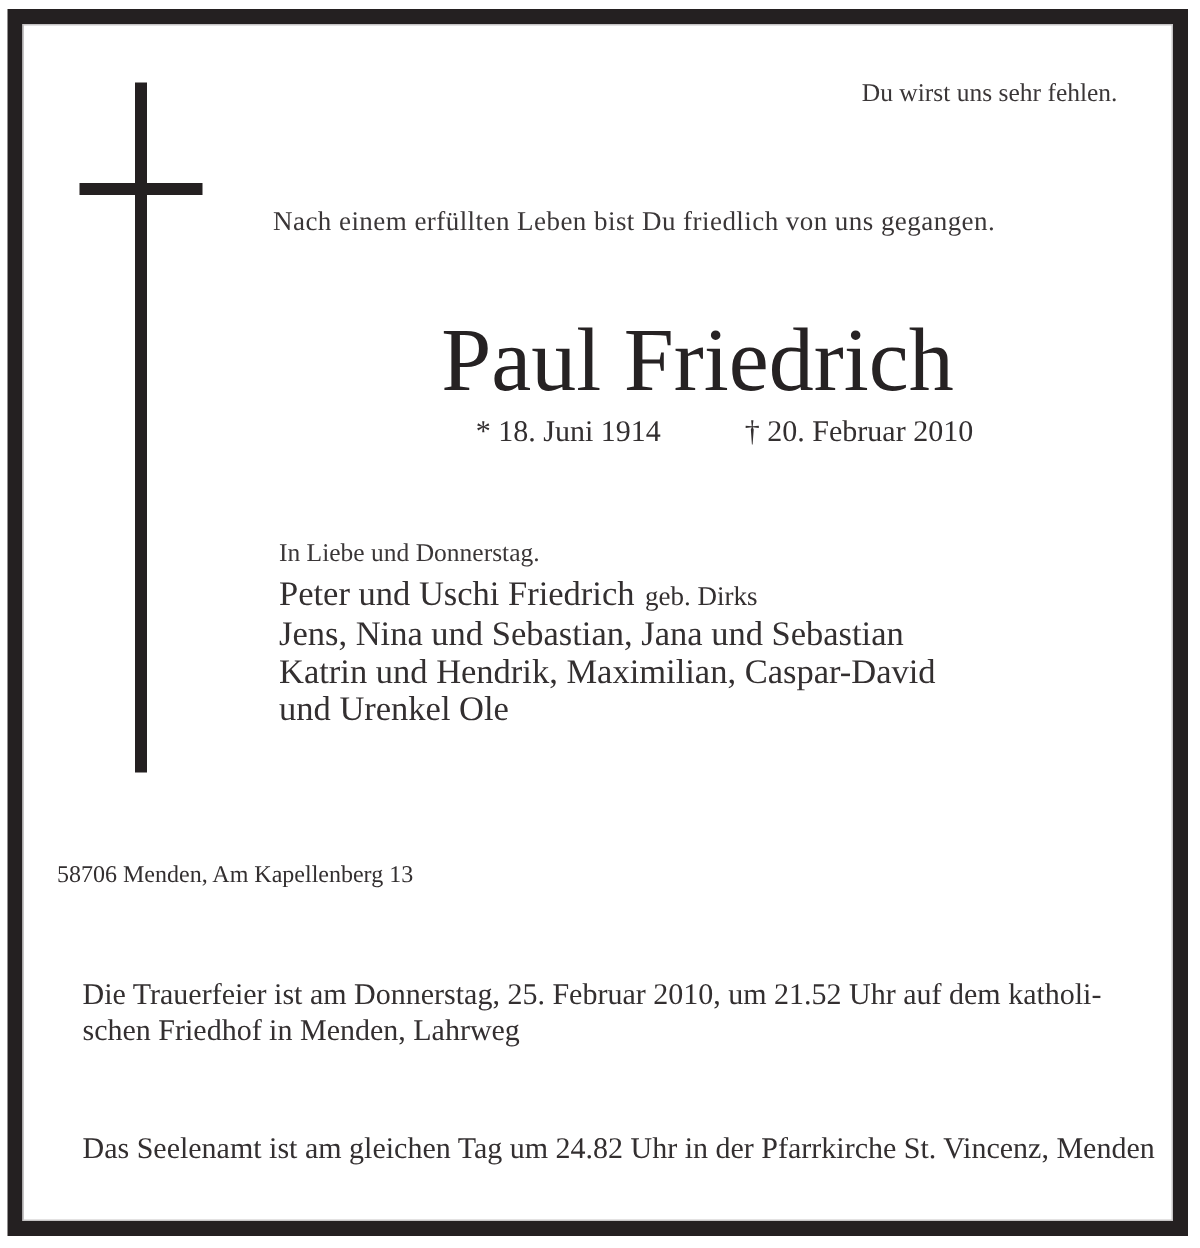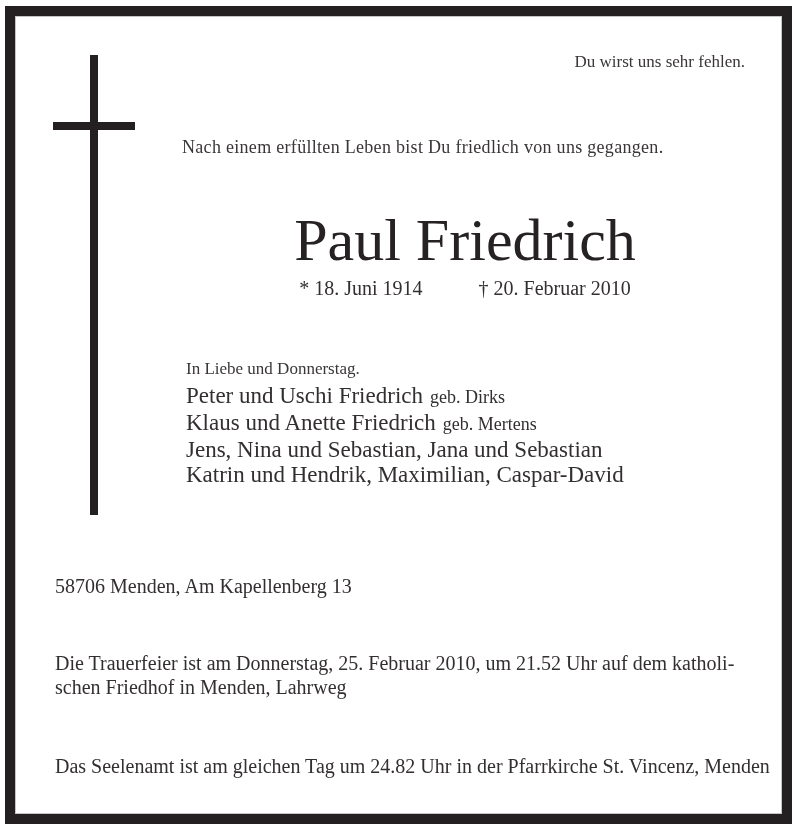--- a/index.html
+++ b/index.html
@@ -66,21 +66,21 @@
   .name-row {
     left: 185px;
     top: 210px;
     width: 560px;
     text-align: center;
     font-size: 60px;
     line-height: 1;
     color: #262223;
   }
   .dates-row {
-    left: 185px;
+    left: 203px;
     top: 277px;
     width: 560px;
     display: flex;
     justify-content: center;
     gap: 56px;
     font-size: 20px;
     color: #332f30;
     align-items: flex-end;
   }
   .dedication-line {
@@ -94,23 +94,23 @@
     top: 383px;
     font-size: 23px;
     line-height: 25px;
     color: #332f30;
   }
   .mourners .suffix {
     font-size: 18px;
     margin-left: 7px;
   }
   .address-line {
-    left: 55px;
+    left: 38px;
     top: 575px;
-    font-size: 20px;
+    font-size: 16px;
   }
   .funeral-info {
     left: 55px;
     top: 652px;
     width: 725px;
     font-size: 20px;
     line-height: 23.5px;
   }
   .requiem-info {
     left: 55px;
@@ -147,27 +147,27 @@
   </span>
 </div>
 
 <div class="txt dedication-line">In Liebe und Donnerstag.</div>
 
 <div class="txt mourners">
   <div>
     <span class="main">Peter und Uschi Friedrich</span><span class="suffix">geb. Dirks</span>
   </div>
   <div>
-    <span class="main">Klaus und Anette Friedrich</span><span class="suffix">geb. Mertens</span>
-  </div>
-  <div>
     <span class="main">Jens, Nina und Sebastian, Jana und Sebastian</span>
   </div>
   <div>
     <span class="main">Katrin und Hendrik, Maximilian, Caspar-David</span>
+  </div>
+  <div>
+    <span class="main">und Urenkel Ole</span>
   </div>
 </div>
 
 <div class="txt address-line">58706 Menden, Am Kapellenberg 13</div>
 
 <div class="txt funeral-info">
   <div>Die Trauerfeier ist am Donnerstag, 25. Februar 2010, um 21.52 Uhr auf dem katholi-</div>
   <div>schen Friedhof in Menden, Lahrweg</div>
 </div>
 

